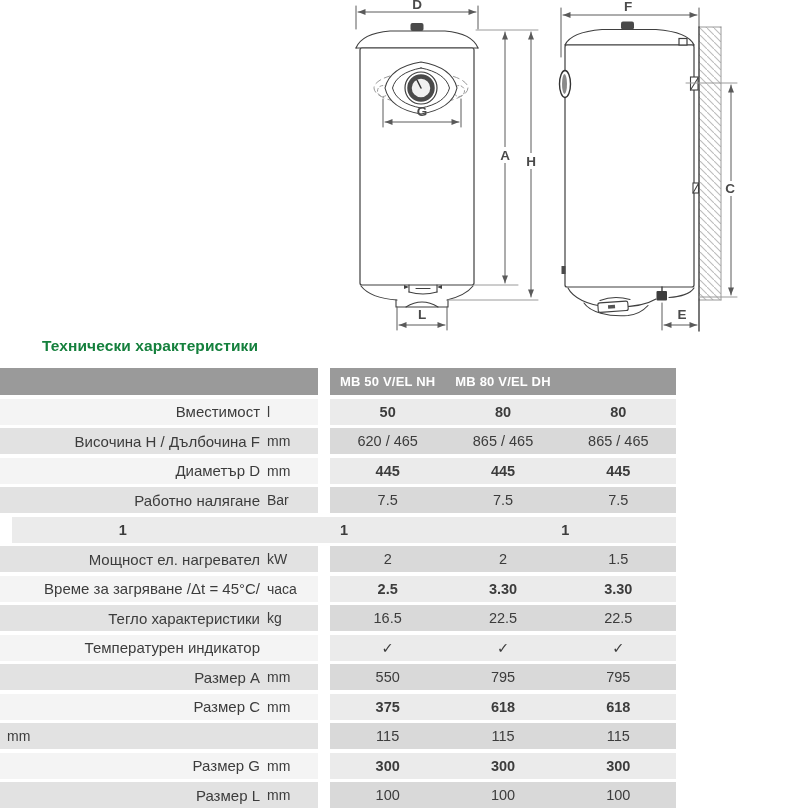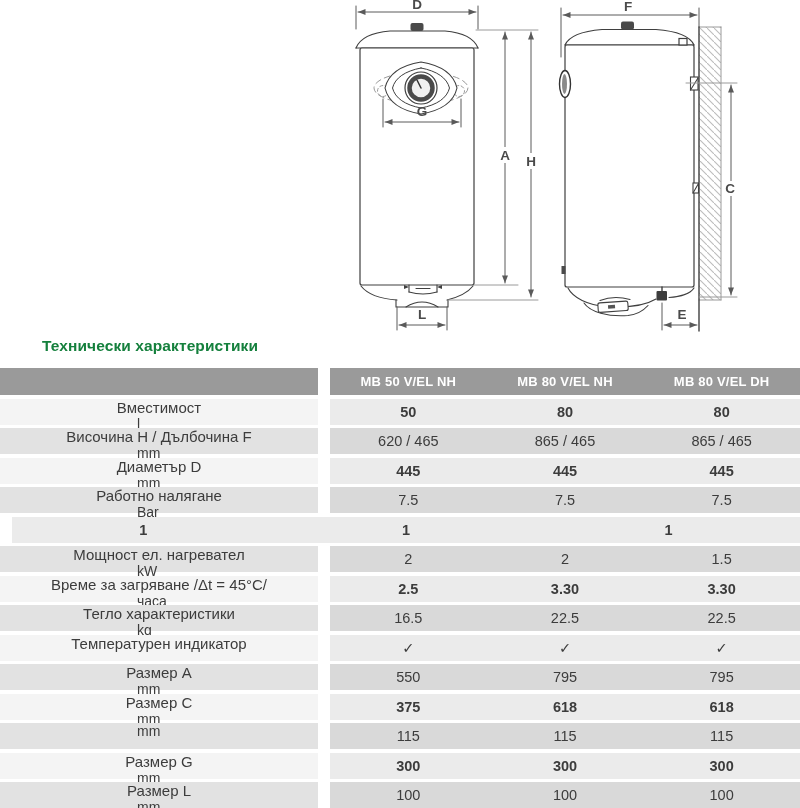--- a/index.html
+++ b/index.html
@@ -19,30 +19,30 @@
   }
 
   
   .page-title {
     margin:1px 0 0 42px;
     font-size:15.5px; font-weight:bold; color:#15803d;
     line-height:18px; letter-spacing:.1px;
   }
 
   
-  .spec-table { margin-top:13px; width:800px; }
+  .spec-table { margin-top:13px; width:676px; }
   .thead { display:flex; height:27px; }
   .label-head { width:318px; background:var(--header-bg); }
   .head-cols { flex:1; margin-left:12px; display:flex; background:var(--header-bg); }
   .hcol {
     width:33.3333%; display:flex; align-items:center; justify-content:center;
     color:var(--header-fg); font-size:13px; font-weight:bold; letter-spacing:.2px;
   }
   .trow { display:flex; height:26px; margin-top:3.5px; }
-  .cell-label { width:318px; display:flex; align-items:center;flex-direction:column; }
+  .cell-label { width:318px; display:flex; align-items:center; }
   .lname { flex:1; text-align:right; font-size:15px; white-space:nowrap; }
   .lunit { width:58px; flex-shrink:0; padding-left:7px; font-size:14px; text-align:left; }
   .cell-values { flex:1; margin-left:12px; display:flex; }
   .v {
     width:33.3333%; display:flex; align-items:center; justify-content:center;
     font-size:14.5px;
   }
   .trow.light .cell-label  { background:var(--row-light-label); }
   .trow.light .cell-values { background:var(--row-light-value);font-weight:bold; }
   .trow.dark  .cell-label  { background:var(--row-dark-label); }
@@ -199,21 +199,20 @@
     </g>
   </svg>
 
   <h2 class="page-title">Технически характеристики</h2>
 
   <div class="spec-table">
     <div class="thead">
       <div class="label-head"></div>
       <div class="head-cols" id="head-cols">
           <div class="hcol">MB 50 V/EL NH</div>
-          <div class="hcol">MB 80 V/EL NH</div>
           <div class="hcol">MB 80 V/EL DH</div>
         </div>
     </div>
     <div id="tbody">
         <div class="trow light">
           <div class="cell-label">
             <span class="lname">Вместимост</span>
             <span class="lunit">l</span>
           </div>
           <div class="cell-values">

